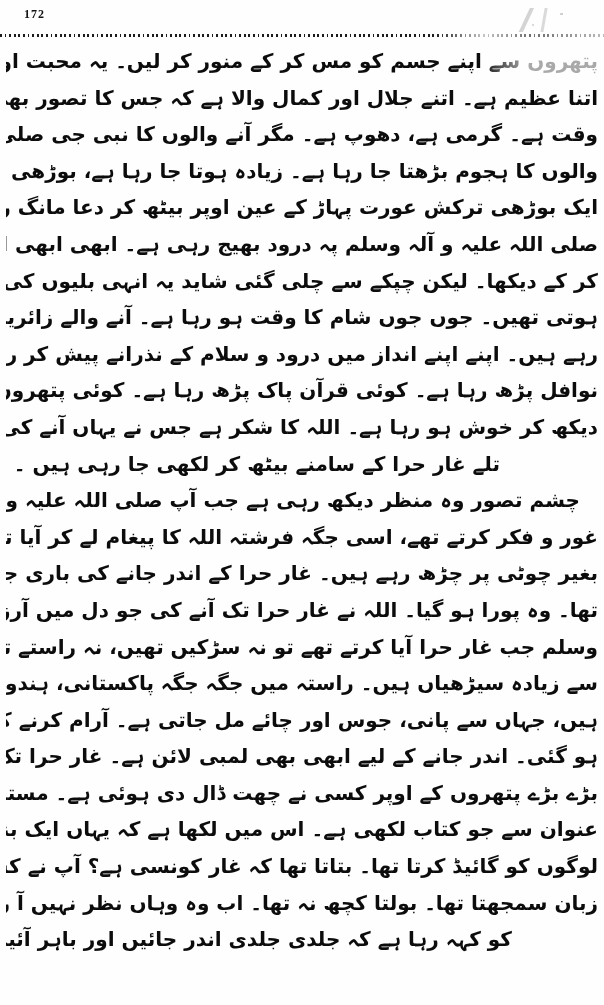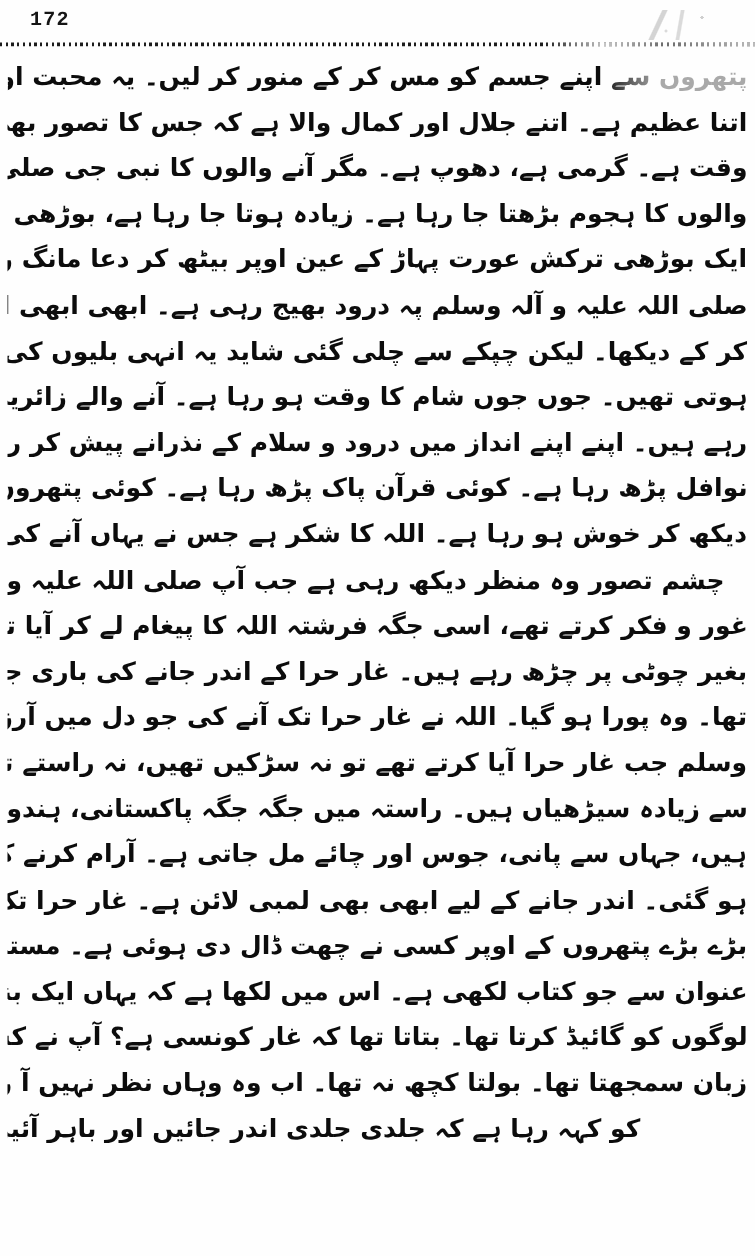--- a/index.html
+++ b/index.html
@@ -17,22 +17,22 @@
   }
   .scan-page {
     position: absolute;
     inset: 0;
     background: #fefefe;
   }
   .page-number {
     position: absolute;
     top: 7px;
     left: 24px;
-    font-family: Liberation Mono, monospace;
-    font-size: 16px;
+    font-family: Liberation Serif, serif;
+    font-size: 12px;
     font-weight: 700;
     letter-spacing: 1px;
     color: #151515;
   }
   
   .print-smudge {
     position: absolute;
     top: 8px;
     right: 28px;
     width: 96px;
@@ -114,20 +114,21 @@
       <div class="text-line">اتنا عظیم ہے۔ اتنے جلال اور کمال والا ہے کہ جس کا تصور بھی نہیں کیا جا سکتا۔ اللہ نے یہاں پہنچایا ہے۔ دوپہر کا</div>
       <div class="text-line">وقت ہے۔ گرمی ہے، دھوپ ہے۔ مگر آنے والوں کا نبی جی صلی اللہ علیہ و آلہ وسلم کے بیٹھنے والی جگہ کا دیدار کرنے</div>
       <div class="text-line">والوں کا ہجوم بڑھتا جا رہا ہے۔ زیادہ ہوتا جا رہا ہے، بوڑھی عورتیں بھی آ رہی ہیں۔ بوڑھے مرد بھی، جوان بھی۔</div>
       <div class="text-line">ایک بوڑھی ترکش عورت پہاڑ کے عین اوپر بیٹھ کر دعا مانگ رہی ہے، التجا کر رہی ہے، اللہ کو یاد کر رہی ہے۔ نبی جی</div>
       <div class="text-line">صلی اللہ علیہ و آلہ وسلم پہ درود بھیج رہی ہے۔ ابھی ابھی ایک بلی ادھر سے گزری ہے۔ اسے پچکارا، بلایا، آنکھ بند</div>
       <div class="text-line">کر کے دیکھا۔ لیکن چپکے سے چلی گئی شاید یہ انہی بلیوں کی نسل سے ہے جو نبی جی صلی اللہ علیہ و آلہ وسلم کے دور میں</div>
       <div class="text-line">ہوتی تھیں۔ جوں جوں شام کا وقت ہو رہا ہے۔ آنے والے زائرین کی تعداد بڑھتی جا رہی ہے۔ لوگ جمع ہوتے جا</div>
       <div class="text-line">رہے ہیں۔ اپنے اپنے انداز میں درود و سلام کے نذرانے پیش کر رہے ہیں۔ کوئی یہاں اوپر پہاڑوں پر چڑھ کر</div>
       <div class="text-line">نوافل پڑھ رہا ہے۔ کوئی قرآن پاک پڑھ رہا ہے۔ کوئی پتھروں کو چوم رہا ہے۔ کوئی ان راستوں کو ان پہاڑوں کو</div>
       <div class="text-line">دیکھ کر خوش ہو رہا ہے۔ اللہ کا شکر ہے جس نے یہاں آنے کی توفیق دی ہے۔ یہ سطریں بھی عین جبل نور کے سائے</div>
+      <div class="text-line short-center">تلے غار حرا کے سامنے بیٹھ کر لکھی جا رہی ہیں ۔</div>
     </div>
 
     <div>
       <div class="text-line indent-first">چشم تصور وہ منظر دیکھ رہی ہے جب آپ صلی اللہ علیہ و آلہ وسلم ادھر آیا کرتے تھے۔ ٹھہرا کرتے تھے،</div>
       <div class="text-line">غور و فکر کرتے تھے، اسی جگہ فرشتہ اللہ کا پیغام لے کر آیا تھا۔ قرآن کی پہلی وحی نازل ہوئی۔ لوگ جان کی پرواہ کیے</div>
       <div class="text-line">بغیر چوٹی پر چڑھ رہے ہیں۔ غار حرا کے اندر جانے کی باری جانے نہیں کب آئے گی۔ مگر یہاں آنے کا جو خواب دیکھا</div>
       <div class="text-line">تھا۔ وہ پورا ہو گیا۔ اللہ نے غار حرا تک آنے کی جو دل میں آرزو تھی وہ پوری کر دی۔ امام الانبیاء صلی اللہ علیہ و آلہ</div>
       <div class="text-line">وسلم جب غار حرا آیا کرتے تھے تو نہ سڑکیں تھیں، نہ راستے تھے۔ اب تو نیچے سے یہاں اوپر آنے کے لیے 1300</div>
       <div class="text-line">سے زیادہ سیڑھیاں ہیں۔ راستہ میں جگہ جگہ پاکستانی، ہندوستانی، بنگلہ دیشی، افریقی ممالک کے لوگوں کی دکانیں</div>
       <div class="text-line">ہیں، جہاں سے پانی، جوس اور چائے مل جاتی ہے۔ آرام کرنے کا موقع بھی مل جاتا ہے۔ بیٹھے بیٹھے خاصی دیر</div>

